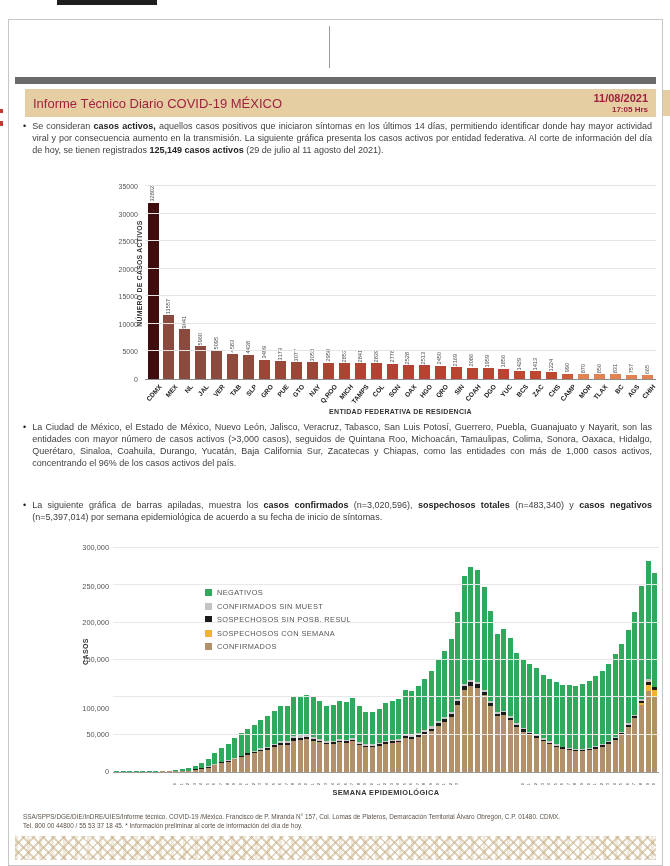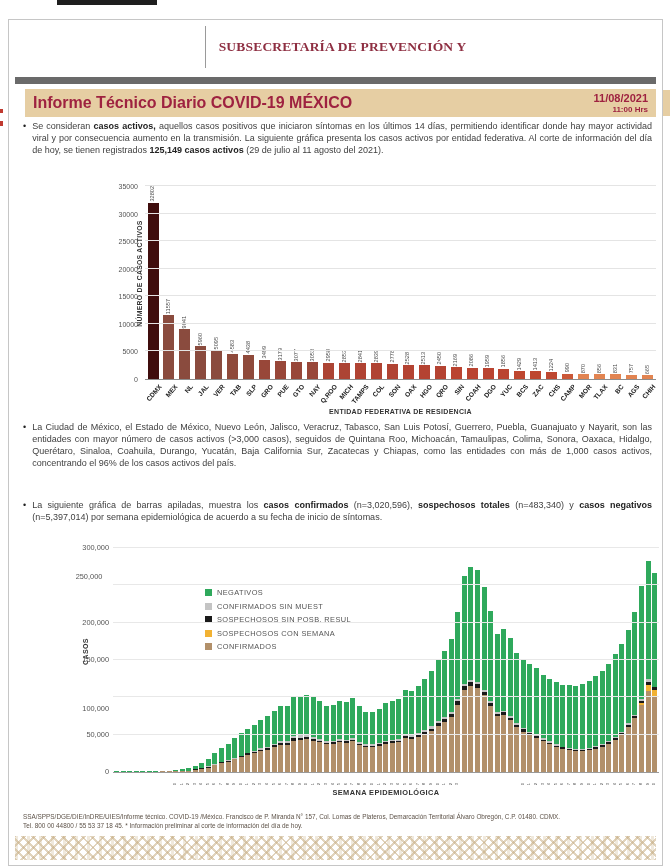--- a/index.html
+++ b/index.html
@@ -16,21 +16,21 @@
   .logo-block{display:flex;align-items:center;gap:7px;}
   .logo-text{display:flex;flex-direction:column;align-items:center;}
   .logo-salud{font-family:"Liberation Serif",serif;font-weight:bold;font-size:29px;color:#7d2b3f;letter-spacing:1px;line-height:1;}
   .logo-sub{font-size:5.5px;letter-spacing:1.6px;color:#8c5a63;margin-top:2px;}
   .hdr-divider{width:1px;height:42px;background:#9a9a9a;}
   .org-text{font-family:"Liberation Serif",serif;font-weight:bold;font-size:13.5px;color:#8e2f42;line-height:1.3;letter-spacing:.2px;}
 
   .gray-bar{position:absolute;left:6px;top:57px;width:641px;height:7px;background:#6a6a6a;}
 
   .title-bar{position:absolute;left:16px;top:69px;width:631px;height:28px;background:#e6cea3;display:flex;align-items:center;justify-content:space-between;padding:0 8px;box-sizing:border-box;}
-  .tb-title{font-weight:bold;font-size:16px;color:#9e2240;}
+  .tb-title{font-weight:normal;font-size:13px;color:#9e2240;}
   .tb-date{ text-align:right;line-height:1.15;color:#9e2240;}
   .tb-date .d{font-weight:bold;font-size:11px;}
   .tb-date .h{font-size:8px;font-weight:bold;}
 
   .bullet{position:absolute;left:14px;width:629px;display:flex;gap:6px;font-size:9px;line-height:1.32;color:#3f3f3f;text-align:justify;}
   .bullet .dot{font-size:9px;line-height:1.3;color:#222;}
   .bullet b{color:#232323;}
   #b1{top:101px;} #b2{top:402px;} #b3{top:480px;}
 
   
@@ -81,31 +81,30 @@
 <div class="artifact-top"></div>
 <div class="artifact-right"></div>
 <div class="artifact-red1"></div>
 <div class="artifact-red2"></div>
 
 <div class="page">
 
   <div class="header">
     <div class="hdr-divider"></div>
     <div class="org-text">
-      <div>SUBSECRETARÍA DE PREVENCIÓN Y</div>
     </div>
   </div>
 
   <div class="gray-bar"></div>
 
   <div class="title-bar">
     <span class="tb-title">Informe Técnico Diario COVID-19 MÉXICO</span>
     <span class="tb-date">
       <div class="d">11/08/2021</div>
-      <div class="h">11:00 Hrs</div>
+      <div class="h">17:05 Hrs</div>
     </span>
   </div>
 
   <div class="bullet" id="b1">
     <span class="dot">•</span>
     <span>Se consideran <b>casos activos,</b> aquellos casos positivos que iniciaron síntomas en los últimos 14 días, permitiendo identificar donde hay mayor actividad viral y por consecuencia aumento en la transmisión. La siguiente gráfica presenta los casos activos por entidad federativa. Al corte de información del día de hoy, se tienen registrados <b>125,149 casos activos</b> (29 de julio al 11 agosto del 2021).</span>
   </div>
 
   <div class="chart1">
     <div class="c1-ytitle">NÚMERO DE CASOS ACTIVOS</div>
@@ -370,21 +369,21 @@
   </div>
 
   <div class="chart2">
     <div class="c2-ytitle">CASOS</div>
     <div class="c2-ticks">
         <div class="ytick2" style="bottom: -4px;">0</div>
         <div class="ytick2" style="bottom: 33.3333px;">50,000</div>
         <div class="ytick2" style="bottom: 59px;">100,000</div>
         <div class="ytick2" style="bottom: 108px;">150,000</div>
         <div class="ytick2" style="bottom: 145.333px;">200,000</div>
-        <div class="ytick2" style="bottom: 191px; text-align: center;">250,000</div>
+        <div class="ytick2" style="bottom: 181px;">250,000</div>
         <div class="ytick2" style="bottom: 220px;">300,000</div>
       </div>
     <div class="c2-plot">
       <div class="c2-bars">
           <div class="col2">
             <div class="seg2" style="height: 0.746667px; background: rgb(47, 169, 92);"></div>
           </div>
           <div class="col2">
             <div class="seg2" style="height: 0.746667px; background: rgb(47, 169, 92);"></div>
           </div>

